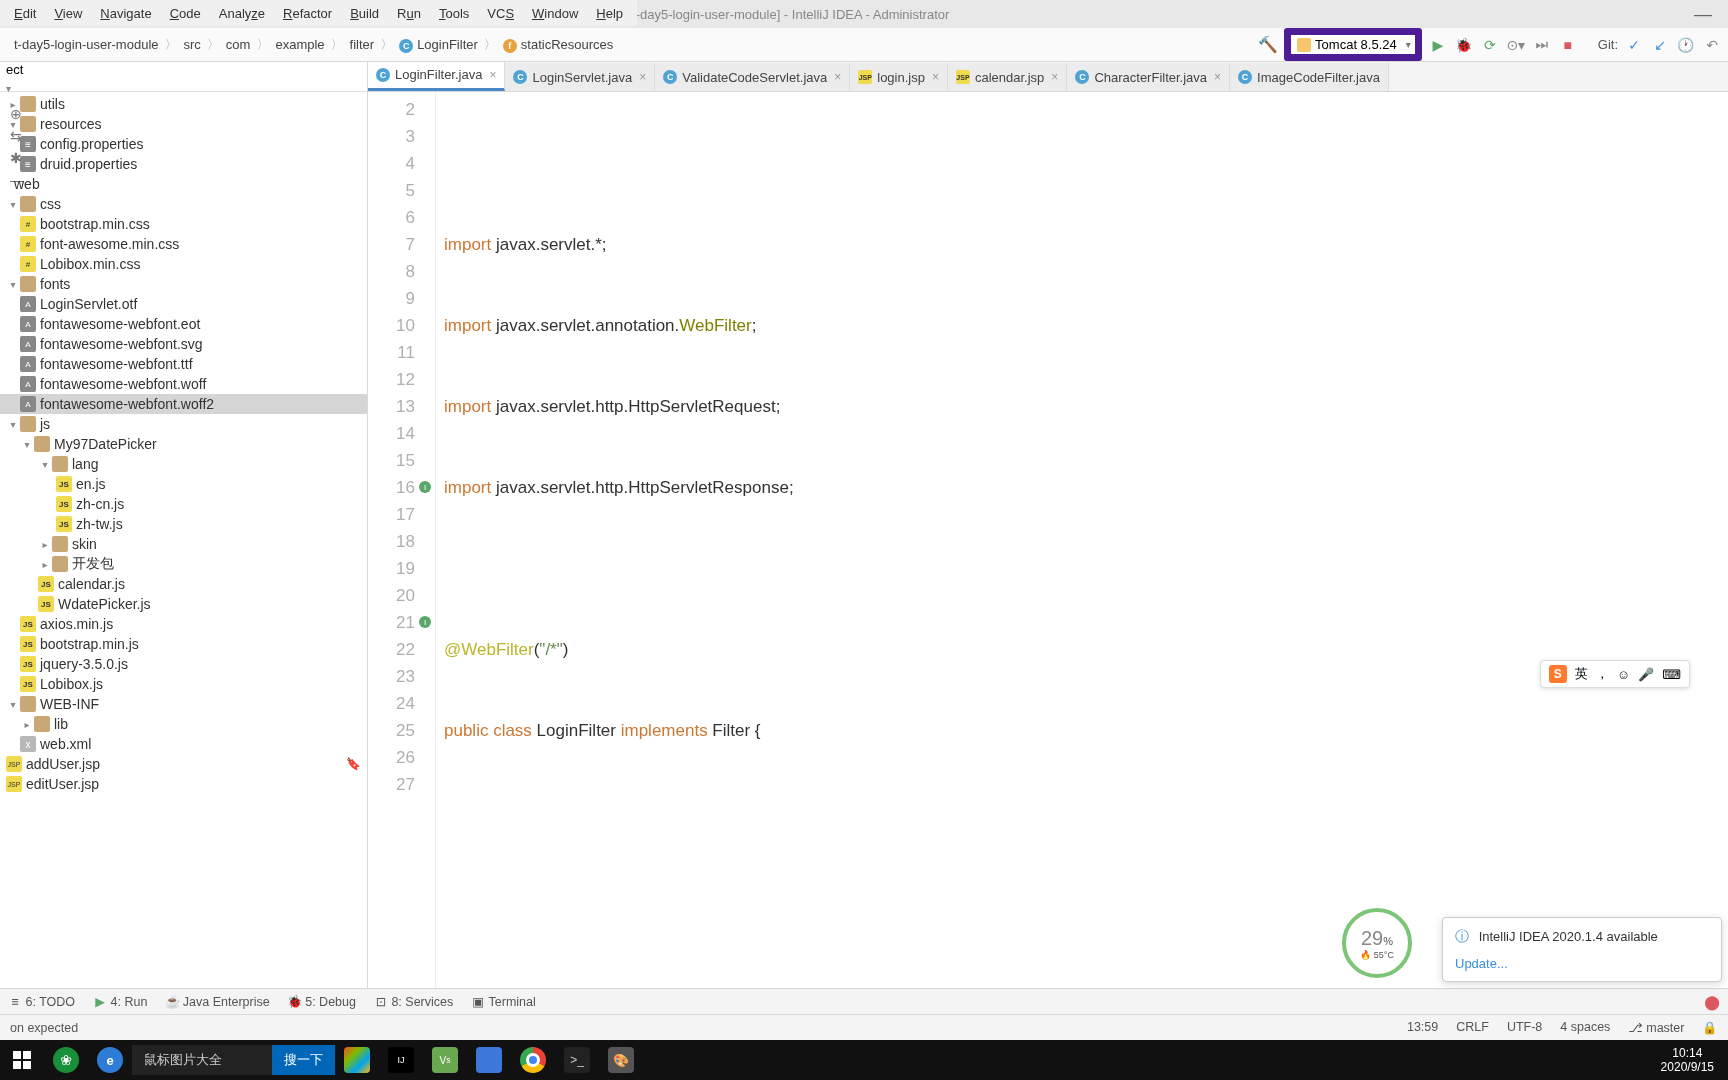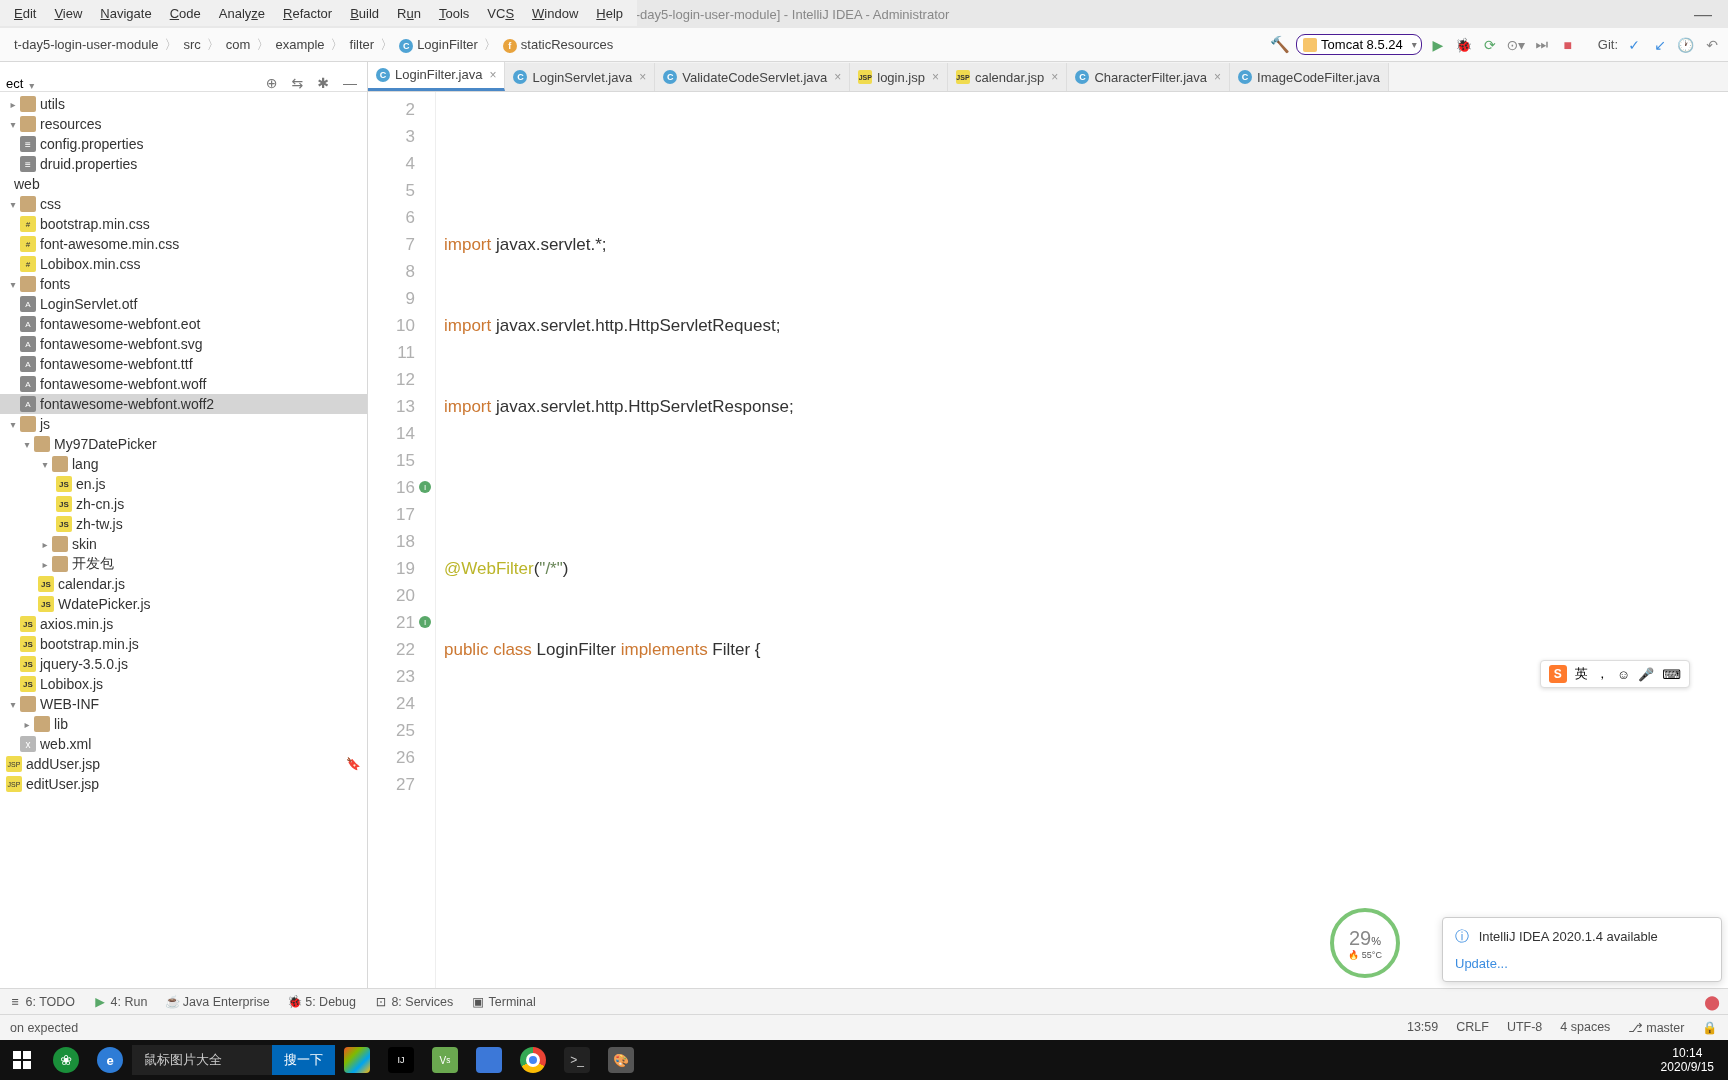--- a/index.html
+++ b/index.html
@@ -13,34 +13,34 @@
 .menubar .mitem { padding: 2px 8px; cursor: pointer; }
 .menubar .mitem u { text-decoration: underline; }
 
 .navrow { position: absolute; top: 28px; left: 0; right: 0; height: 34px; background: #fafafa; border-bottom: 1px solid #d8d8d8; display: flex; align-items: center; padding: 0 6px; font-size: 13px; }
 .navrow .crumb { color: #444; padding: 4px 8px; border-radius: 3px; }
 .navrow .sep { color: #aaa; margin: 0 -2px; }
 .navrow .ic-c { display: inline-flex; width: 14px; height: 14px; border-radius: 50%; background: #4fa3d4; color: #fff; font-size: 9px; align-items: center; justify-content: center; margin-right: 4px; font-weight: bold; }
 .navrow .ic-f { display: inline-flex; width: 14px; height: 14px; border-radius: 50%; background: #e8a33d; color: #fff; font-size: 9px; align-items: center; justify-content: center; margin-right: 4px; font-weight: bold; }
 .navrow .right { margin-left: auto; display: flex; align-items: center; gap: 6px; }
 .navrow .hammer { color: #888; font-size: 16px; }
-.navrow .runbox { background: #fff; border: 1px solid #4c1d95; border-radius: 9px; padding: 2px 18px 2px 6px; display: flex; align-items: center; gap: 4px; position: relative; }
+.navrow .runbox { background: #fff; border: 7px solid #4c1d95; border-radius: 3px; padding: 2px 18px 2px 6px; display: flex; align-items: center; gap: 4px; position: relative; }
 .navrow .runbox::after { content: "▾"; position: absolute; right: 4px; color: #777; font-size: 10px; }
 .navrow .tomcat { width: 14px; height: 14px; background: #f7c56b; border-radius: 2px; }
 .navrow .tbtn { width: 20px; text-align: center; font-size: 14px; }
 .navrow .play { color: #59a869; }
 .navrow .bug { color: #59a869; }
 .navrow .stop { color: #db5860; }
 .navrow .git { color: #555; font-size: 13px; }
 .navrow .gchk { color: #3c8de0; }
 .navrow .gup { color: #3c8de0; }
 
 .main { position: absolute; top: 62px; left: 0; right: 0; bottom: 52px; display: flex; }
 .sidebar { width: 368px; background: #fff; border-right: 1px solid #d8d8d8; display: flex; flex-direction: column; }
-.sidehead { height: 30px; border-bottom: 1px solid #e0e0e0; display: flex; align-items: flex-end; padding: 0 6px; font-size: 13px; gap: 6px; }
+.sidehead { height: 30px; border-bottom: 1px solid #e0e0e0; display: flex; align-items: flex-start; padding: 0 6px; font-size: 13px; gap: 6px; flex-direction: column; }
 .sidehead .proj { font-weight: 500; }
 .sidehead .sp { flex: 1; }
 .sidehead .tb { font-size: 14px; color: #777; padding: 0 4px; cursor: pointer; }
 
 .tree { flex: 1; overflow-y: auto; font-size: 14px; color: #333; padding-top: 2px; }
 .tree .row { display: flex; align-items: center; height: 20px; padding-left: 6px; white-space: nowrap; }
 .tree .row.sel { background: #d5d5d5; }
 .tree .arr { width: 14px; text-align: center; color: #888; font-size: 10px; }
 .tree .ic { width: 16px; height: 16px; margin-right: 4px; display: inline-flex; align-items: center; justify-content: center; font-size: 10px; border-radius: 2px; }
 .tree .ic-fold { background: #c9a877; color: #fff; border-radius: 2px; }
@@ -81,21 +81,21 @@
 .statusbar { position: absolute; bottom: 0; left: 0; right: 0; height: 26px; background: #f4f4f4; border-top: 1px solid #d8d8d8; display: flex; align-items: center; padding: 0 10px; font-size: 12.5px; color: #555; }
 .statusbar .st { margin-left: auto; display: flex; gap: 18px; }
 .statusbar .lock { color: #888; }
 .statusbar .branch::before { content: "⎇ "; }
 
 .notif { position: absolute; right: 6px; bottom: 58px; width: 280px; background: #fff; border: 1px solid #ccc; border-radius: 4px; padding: 10px 12px; font-size: 13px; box-shadow: 0 2px 8px rgba(0,0,0,0.15); }
 .notif .ni { color: #3c8de0; font-size: 14px; margin-right: 6px; }
 .notif .nt { font-weight: 400; color: #333; }
 .notif .nl { color: #3c8de0; cursor: pointer; margin-top: 10px; display: block; }
 
-.gauge { position: absolute; right: 328px; bottom: 62px; width: 70px; height: 70px; border-radius: 50%; border: 4px solid #7cc576; background: #fff; display: flex; flex-direction: column; align-items: center; justify-content: center; font-size: 11px; color: #555; }
+.gauge { position: absolute; right: 316px; bottom: 62px; width: 70px; height: 70px; border-radius: 50%; border: 4px solid #7cc576; background: #fff; display: flex; flex-direction: column; align-items: center; justify-content: center; font-size: 11px; color: #555; }
 .gauge .gv { font-size: 20px; color: #888; font-weight: 500; }
 .gauge .gt { font-size: 9px; }
 
 .ime { position: absolute; right: 38px; top: 660px; background: #fff; border: 1px solid #ddd; border-radius: 4px; padding: 4px 8px; font-size: 13px; display: flex; gap: 8px; align-items: center; box-shadow: 0 1px 4px rgba(0,0,0,0.15); }
 .ime .sogo { width: 18px; height: 18px; background: #ff7a2d; color: #fff; border-radius: 3px; display: flex; align-items: center; justify-content: center; font-weight: bold; font-size: 12px; }
 
 
 
 
 .bottombar { bottom: 66px; }
@@ -399,20 +399,21 @@
         <div class="ln">22</div>
         <div class="ln">23</div>
         <div class="ln">24</div>
         <div class="ln">25</div>
         <div class="ln">26</div>
         <div class="ln">27</div>
       </div>
       <div class="lines">
         <div class="cl"></div>
         <div class="cl"><span class="kw">import </span>javax.servlet.*;</div>
+        <div class="cl"><span class="kw">import </span>javax.servlet.annotation.<span style="color:#808000">WebFilter</span>;</div>
         <div class="cl"><span class="kw">import </span>javax.servlet.http.HttpServletRequest;</div>
         <div class="cl"><span class="kw">import </span>javax.servlet.http.HttpServletResponse;</div>
         <div class="cl"></div>
         <div class="cl"><span class="ann">@WebFilter</span>(<span class="str">"/*"</span>)</div>
         <div class="cl"><span class="kw">public class </span>LoginFilter <span class="kw">implements </span>Filter {</div>
         
         
         
         
         

